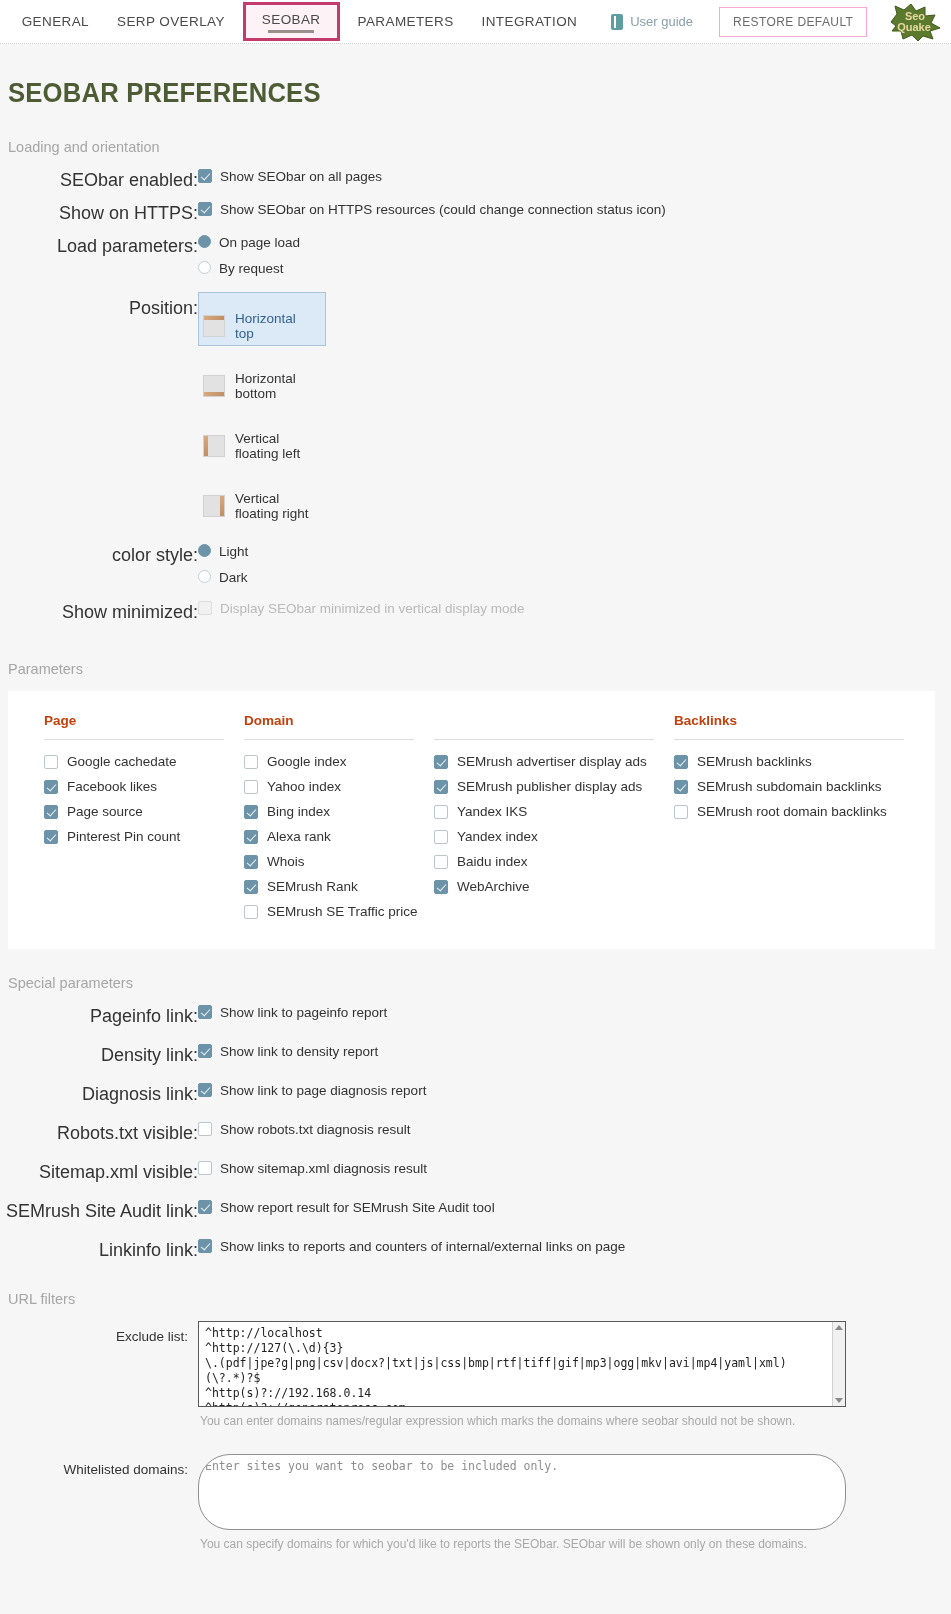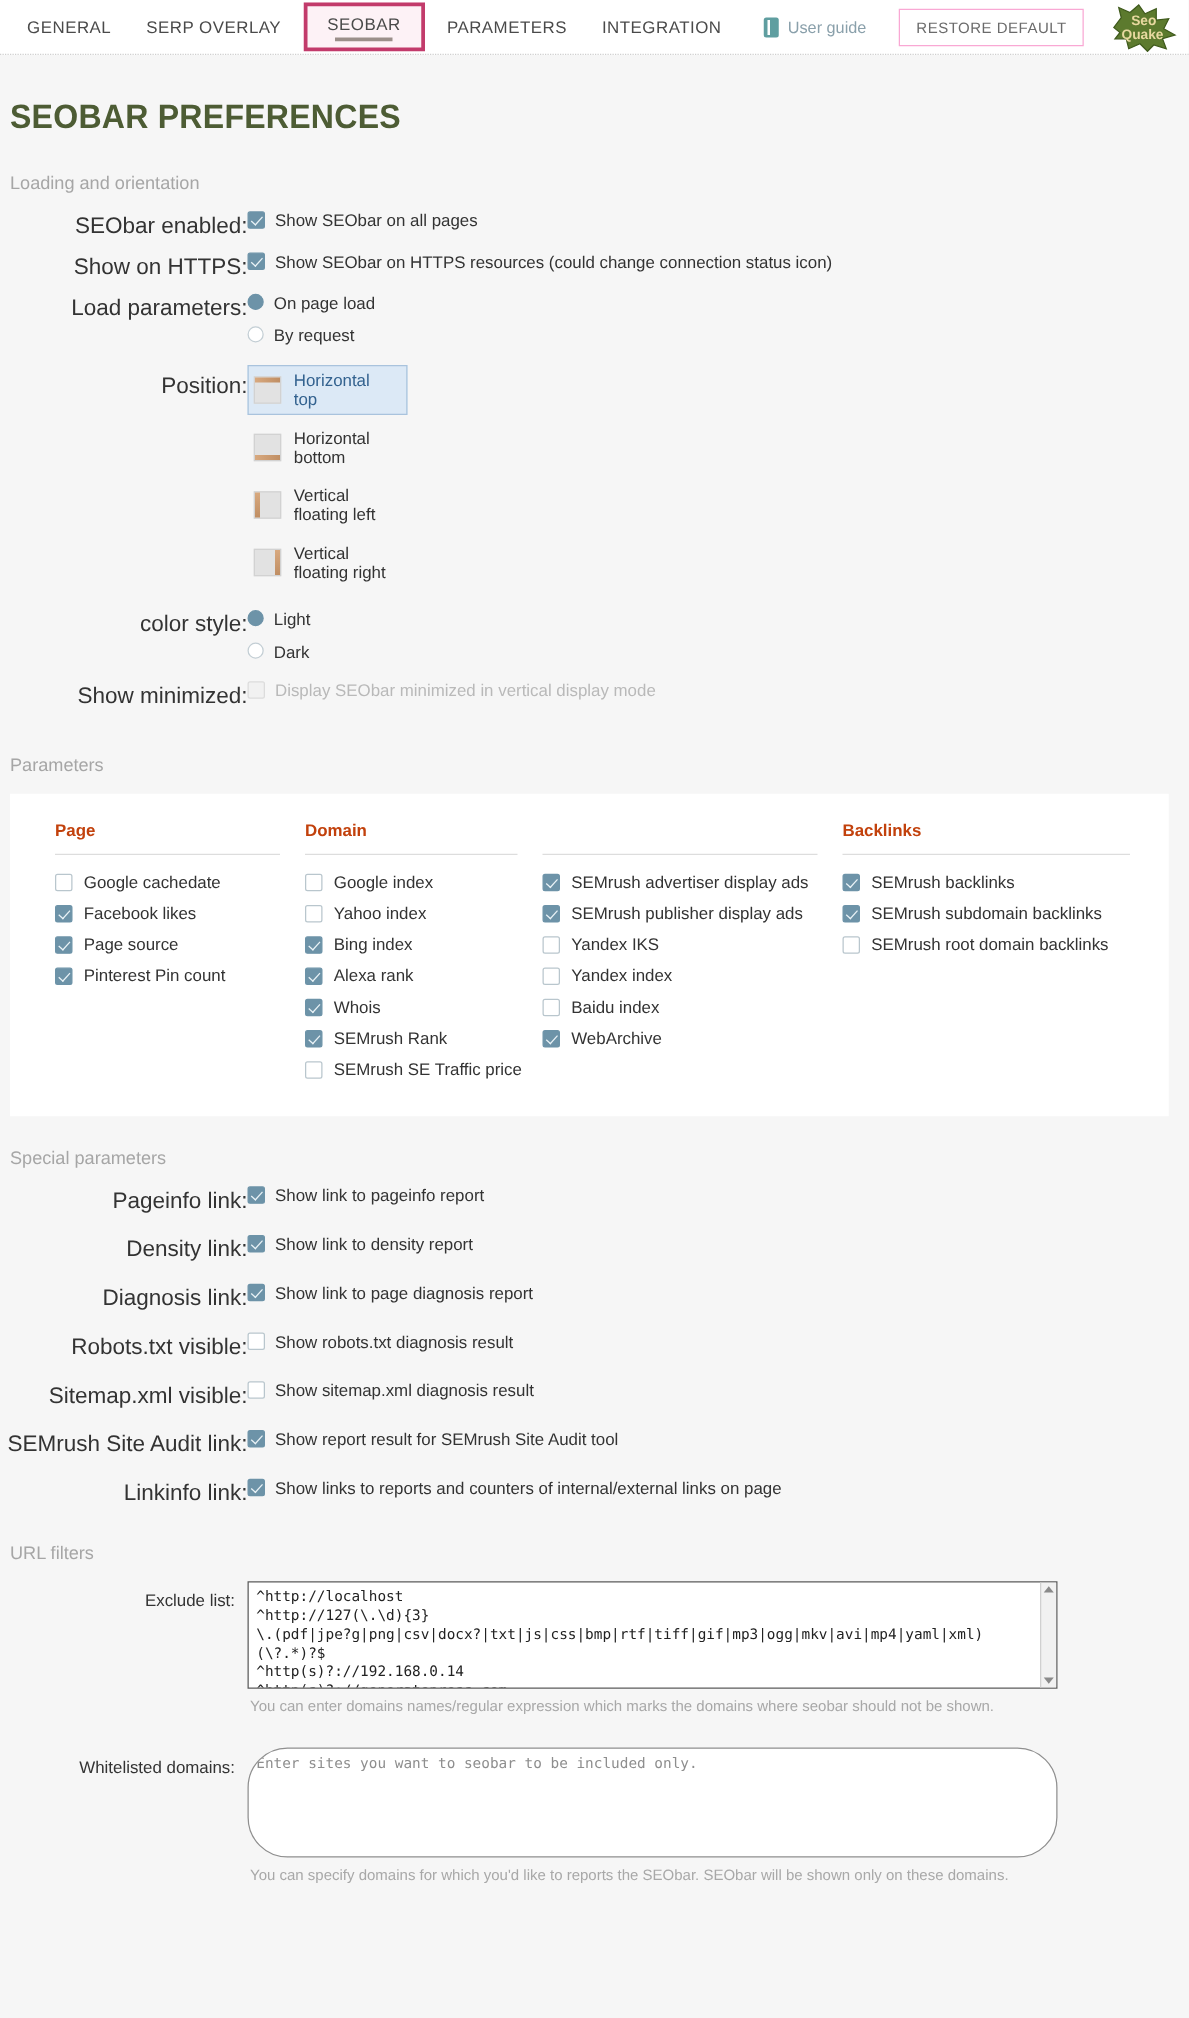--- a/index.html
+++ b/index.html
@@ -158,21 +158,21 @@
     background: #ffffff;
     flex: 0 0 auto;
   }
   .rb.on { background: #6d93a8; border-color: #6d93a8; }
 
   
   .pos-list { display: flex; flex-direction: column; gap: 6px; }
   .pos-item {
     display: flex; align-items: center; gap: 10px;
     font-size: 13.5px; color: #333;
-    padding: 4px 10px 4px 4px;
+    padding: 18px 10px 4px 4px;
     border: 1px solid transparent;
     width: 128px;
     cursor: pointer;
   }
   .pos-item.sel {
     background: #dce9f6;
     border: 1px solid #a9c3dd;
     color: #33628f;
     width: 128px;
   }
@@ -239,21 +239,21 @@
     font-family: "DejaVu Sans Mono", monospace;
     font-size: 11.5px;
     line-height: 15px;
     color: #222;
     padding: 4px 6px;
     overflow: hidden;
     position: relative;
     white-space: pre;
   }
   .ta.exclude { height: 86px; }
-  .ta.white { height: 88px; color: #8e8e8e; border-color: #8f8f8f; border-radius: 32px; }
+  .ta.white { height: 76px; color: #8e8e8e; border-color: #8f8f8f; border-radius: 32px; }
   .ta .sb {
     position: absolute; top: 0; right: 0; bottom: 0;
     width: 13px; background: #f1f1f1; border-left: 1px solid #d0d0d0;
   }
   .ta .sb .arr {
     position: absolute; left: 2px; width: 0; height: 0;
     border-left: 4px solid transparent; border-right: 4px solid transparent;
   }
   .ta .sb .up { top: 3px; border-bottom: 5px solid #8a8a8a; }
   .ta .sb .dn { bottom: 3px; border-top: 5px solid #8a8a8a; }

